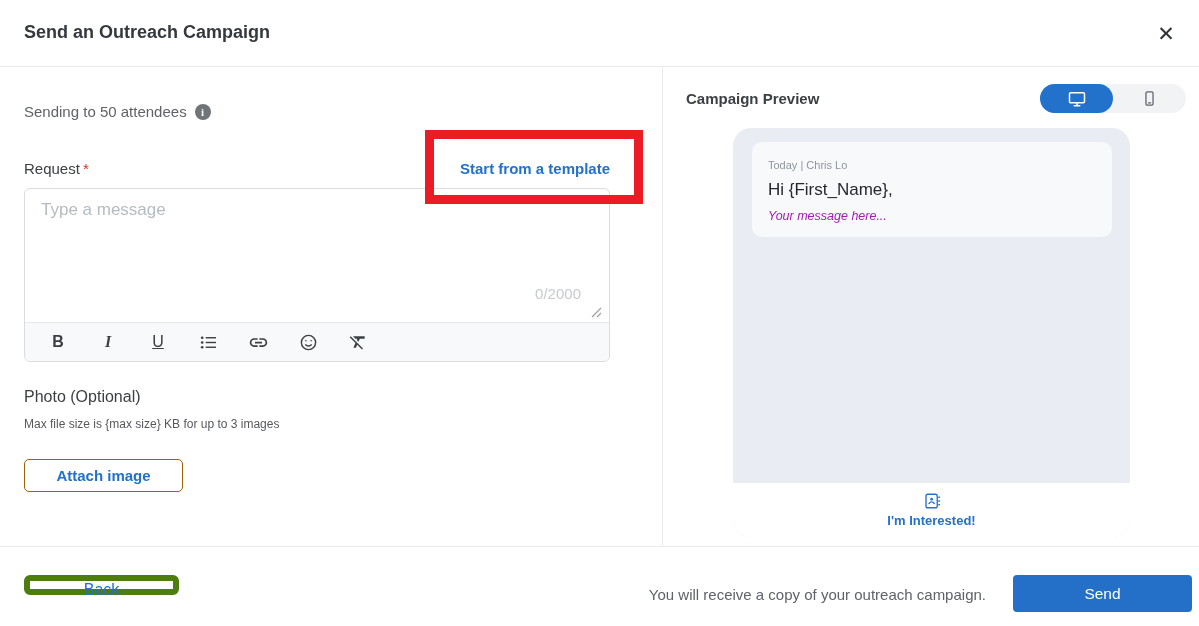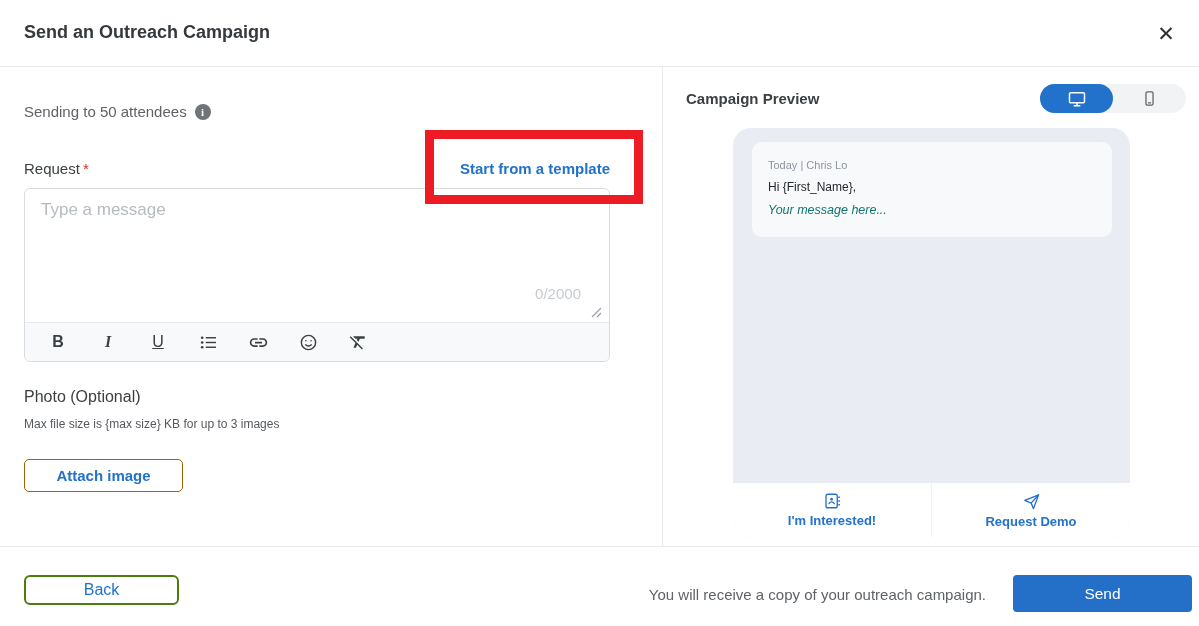--- a/index.html
+++ b/index.html
@@ -56,29 +56,29 @@
 
   
   .preview-title{position:absolute;left:686px;top:90px;font-size:15px;font-weight:bold;color:var(--text-dark);}
   .view-toggle{position:absolute;left:1040px;top:84px;width:146px;height:29px;border-radius:15px;background:#F1F3F4;display:flex;}
   .toggle-seg{flex:1;display:flex;align-items:center;justify-content:center;border:none;background:none;cursor:pointer;border-radius:15px;}
   .toggle-seg.active{background:var(--accent);}
 
   .preview-card{position:absolute;left:733px;top:128px;width:397px;height:409px;border-radius:18px;background:#E9ECF2;overflow:hidden;padding-left:24px;}
   .preview-bubble{position:absolute;left:19px;top:14px;width:360px;height:95px;border-radius:10px;background:#F7F9FB;padding:17px 16px;}
   .preview-meta{font-size:11px;color:#8F959D;margin-bottom:9px;}
-  .preview-greeting{font-size:12px;color:#25282c;margin-bottom:9px;}
-  .preview-msg{font-size:12.5px;font-style:italic;color:#0f766e;}
+  .preview-greeting{font-size:17px;color:#25282c;margin-bottom:9px;}
+  .preview-msg{font-size:12.5px;font-style:italic;color:#a21caf;}
   .preview-footer{position:absolute;left:0;bottom:0;width:100%;height:54px;background:#fff;display:flex;}
   .pf-action{flex:1;display:flex;flex-direction:column;align-items:center;justify-content:center;gap:3px;border:none;background:none;}
   .pf-action + .pf-action{border-left:1px solid #F0F2F5;}
   .pf-label{font-size:13px;font-weight:bold;color:var(--accent);}
 
   
-  .back-btn{position:absolute;left:24px;top:575px;width:155px;height:30px;border:2px solid #4d7c0f;border-radius:6px;background:#fff;
+  .back-btn{position:absolute;left:24px;top:575px;width:155px;height:20px;border:6px solid #4d7c0f;border-radius:6px;background:#fff;
     color:var(--accent);font-size:16px;cursor:pointer;font-family:"Liberation Sans",sans-serif;}
   .copy-note{position:absolute;right:213px;top:586px;font-size:15px;color:var(--text-gray);white-space:nowrap;}
   .send-btn{position:absolute;left:1013px;top:575px;width:179px;height:37px;border:none;border-radius:4px;background:#2470C8;
     color:#fff;font-size:15.5px;cursor:pointer;font-family:"Liberation Sans",sans-serif;}
 
   svg{display:block;}
 </style>
 </head>
 <body>
 
@@ -184,29 +184,20 @@
         <span>
           <svg width="18" height="18" viewBox="0 0 24 24" fill="none" stroke="#2272CC" stroke-width="1.8">
               <rect x="4" y="3" width="15" height="18" rx="2.5"></rect>
               <circle cx="11.5" cy="9.5" r="1.8" fill="#2272CC" stroke="none"></circle>
               <path d="M8 15.5c.8-1.6 2.1-2.4 3.5-2.4s2.7.8 3.5 2.4" stroke-linecap="round"></path>
               <path d="M21 7h1M21 12h1M21 17h1" stroke-linecap="round"></path>
             </svg>
         </span>
         <span class="pf-label">I'm Interested!</span>
       </div>
-      <div class="pf-action">
-        <span>
-          <svg width="19" height="19" viewBox="0 0 24 24" fill="none" stroke="#2272CC" stroke-width="1.7" stroke-linejoin="round">
-              <path d="M3.5 10.5 21 3.5 14.5 21l-3-7z"></path>
-              <path d="M11.5 14 21 3.5"></path>
-            </svg>
-        </span>
-        <span class="pf-label">Request Demo</span>
-      </div>
     </div>
   </div>
 
   <button class="back-btn">Back</button>
   <span class="copy-note">You will receive a copy of your outreach campaign.</span>
   <button class="send-btn">Send</button>
 
 </div>
 
 </body></html>

